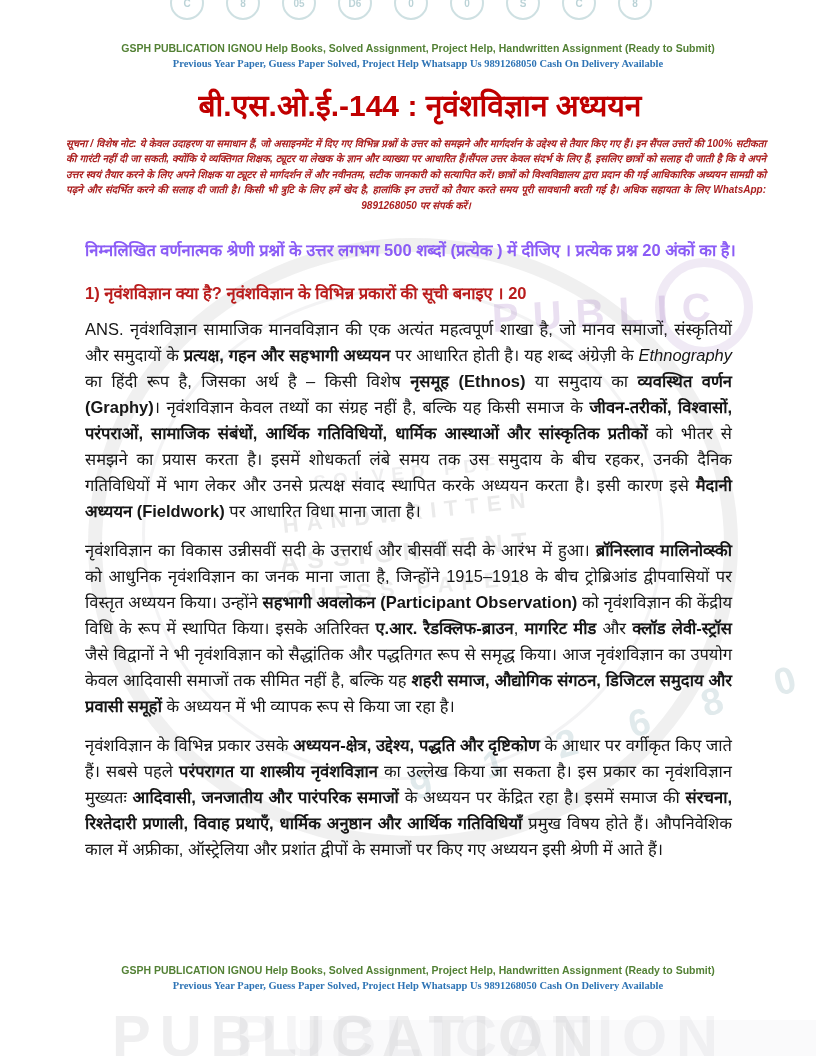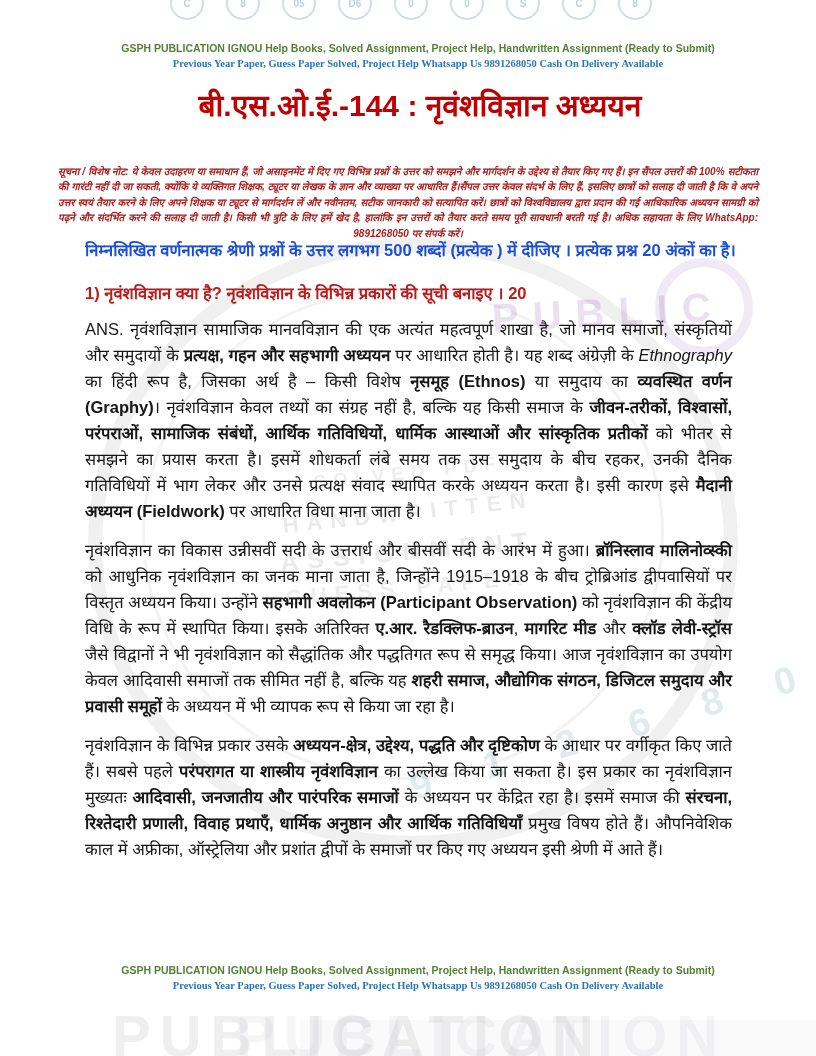--- a/index.html
+++ b/index.html
@@ -27,25 +27,25 @@
   .wm-bottom-band{left:300px;top:1020px;width:660px;height:36px;background:rgba(120,120,130,0.035);}
   
   .content{position:relative;z-index:2;}
   .band{position:absolute;left:10px;width:816px;text-align:center;font-size:10.5px;font-weight:700;line-height:16px;}
   .band .b-green{color:#538135;}
   .band .b-blue{color:#2e74b5;font-family:Liberation Serif, serif;}
   .band-top{top:40px;}
   .band-bottom{top:962px;}
   .doc-title{position:absolute;left:0;top:84px;width:816px;text-align:center;
     font-size:30px;font-weight:700;color:#c00000;padding-left:12px;}
-  .disclaimer{position:absolute;left:58px;top:136px;width:700px;
+  .disclaimer{position:absolute;left:66px;top:136px;width:700px;
     font-size:10px;font-style:italic;font-weight:700;color:#ab1f1f;line-height:15.4px;
-    text-align:justify;text-align-last:center;margin-top:28px;}
+    text-align:justify;text-align-last:center;}
   .main-col{position:absolute;left:85px;top:236px;width:662px;height:716px;overflow:hidden;}
-  .intro{font-size:16.5px;font-weight:700;color:#1d4ed8;line-height:28px;text-align:justify;margin:0 0 15px 0;}
+  .intro{font-size:16.5px;font-weight:700;color:#8b5cf6;line-height:28px;text-align:justify;margin:0 0 15px 0;}
   .question{font-size:16.5px;font-weight:700;color:#b91c1c;line-height:28px;margin:0 0 9px 0;}
   .body-para{font-size:16.5px;color:#161616;line-height:26px;text-align:justify;margin:0 15px 13px 0;}
   .seg-normal{font-weight:400;}
   .seg-bold{font-weight:700;}
   .seg-italic{font-style:italic;}
 </style>
 </head>
 <body>
 
 <div class="page">

